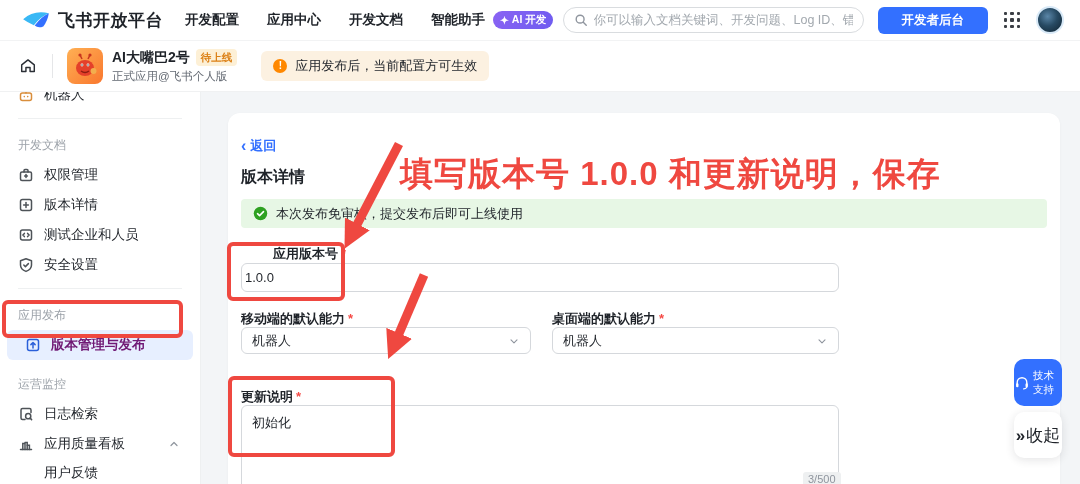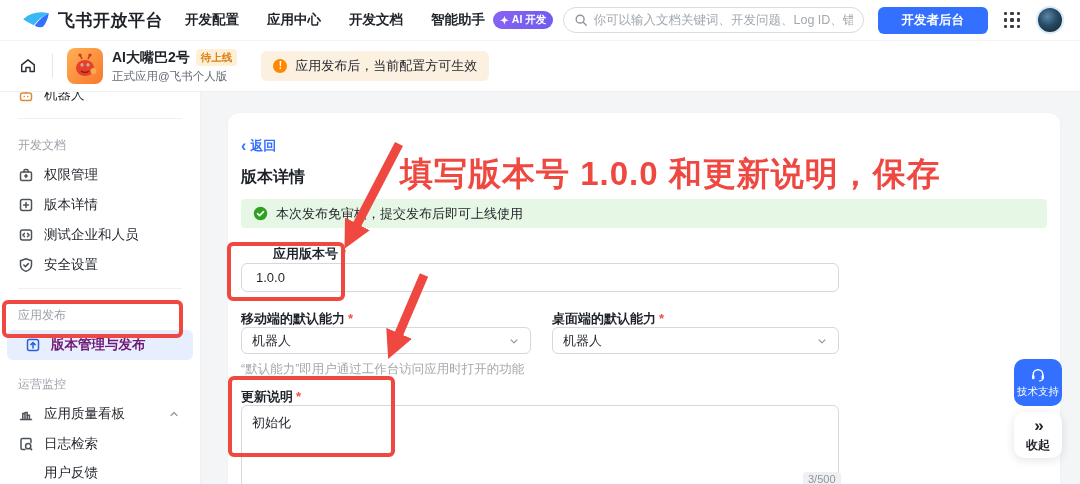--- a/index.html
+++ b/index.html
@@ -66,38 +66,38 @@
   .card { position:absolute; left:27px; top:21px; width:832px; bottom:-40px; background:#fff;
     border-radius:12px; box-shadow:0 1px 3px rgba(31,35,41,.04); }
   .back-link { position:absolute; left:13px; top:24px; color:#3370ff; font-size:13px; font-weight:600;
     display:flex; align-items:center; gap:4px; cursor:pointer; }
   .page-title { position:absolute; left:13px; top:54px; font-size:16px; font-weight:700; }
   .success-banner { position:absolute; left:13px; top:86px; width:806px; height:29px; background:#e7f7e5;
     border-radius:4px; display:flex; align-items:center; gap:8px; padding:0 12px; font-size:13px; }
   .f-label { position:absolute; font-size:13px; font-weight:600; color:#1f2329; }
   .req { color:#f54a45; margin-left:3px; font-weight:700; }
   .text-input { position:absolute; height:29px; border:1px solid #d5d8dc; border-radius:6px;
-    font-size:13px; color:#1f2329; padding:0 14px; outline:none; font-family:"Liberation Sans",sans-serif; background:#fff; }
+    font-size:13px; color:#1f2329; padding:0 3px; outline:none; font-family:"Liberation Sans",sans-serif; background:#fff; }
   .select { position:absolute; height:27px; border:1px solid #d5d8dc; border-radius:6px; background:#fff;
     display:flex; align-items:center; padding:0 10px; font-size:13px; cursor:pointer; }
   .select .chevd { margin-left:auto; }
   .hint { position:absolute; left:13px; top:248px; font-size:12.5px; color:#a3a8ae; }
   .upd-area { position:absolute; left:13px; top:292px; width:598px; height:215px;
     border:1px solid #d5d8dc; border-radius:6px; font-size:13px; padding:8px 10px; resize:none;
     outline:none; font-family:"Liberation Sans",sans-serif; color:#1f2329; }
   .char-counter { position:absolute; left:575px; top:359px; background:#eef0f1; color:#8f959e;
     font-size:11px; padding:1px 5px; border-radius:3px; }
   
-  .float-btn { position:absolute; width:48px; border-radius:10px; display:flex; flex-direction:column;
+  .float-btn { position:absolute; width:48px; border-radius:10px; display:flex; flex-direction:row;
     align-items:center; justify-content:center; gap:3px; cursor:pointer; z-index:25; }
   .float-support { left:1014px; top:359px; height:47px; background:#3370ff; color:#fff; }
   .float-support .flabel { font-size:10.5px; }
   .float-collapse { left:1014px; top:412px; height:46px; background:#fff; color:#1f2329;
     box-shadow:0 2px 10px rgba(31,35,41,.12); }
-  .float-collapse .flabel { font-size:12px;font-weight:bold; }
+  .float-collapse .flabel { font-size:17px; }
   .collapse-glyph { font-size:17px; font-weight:700; line-height:1; letter-spacing:-2px; }
   
   .redbox { position:absolute; border:4px solid #ef4840; border-radius:6px; z-index:30; pointer-events:none; }
   .boxA { left:2px;  top:300px; width:181px; height:38px; }
   .boxB { left:227px; top:242px; width:118px; height:59px; }
   .boxC { left:228px; top:376px; width:167px; height:81px; }
   .annotation { position:absolute; left:400px; top:152px; font-size:33px; font-weight:800;
     color:#ef4840; letter-spacing:1px; white-space:nowrap; z-index:31; pointer-events:none; }
   .arrows { position:absolute; top:0; left:0; width:1080px; height:484px; z-index:30; pointer-events:none; }
 </style>
@@ -254,42 +254,42 @@
         </svg>
       </span>
       <span>版本管理与发布</span>
     </div>
 
     <div class="side-section ops">运营监控</div>
 
     <div class="side-item">
       <span class="sicon">
         <svg width="16" height="16" viewBox="0 0 16 16" fill="none" stroke="#4e5358" stroke-width="1.5" stroke-linecap="round">
+          <path d="M13 6.5 V4 a1.5 1.5 0 0 0 -1.5 -1.5 h-7 A1.5 1.5 0 0 0 3 4 v8 a1.5 1.5 0 0 0 1.5 1.5 H7"></path>
+          <circle cx="10.2" cy="10.2" r="2.6"></circle>
+            <line x1="12.1" y1="12.1" x2="13.6" y2="13.6"></line>
+        </svg>
+      </span>
+      <span>日志检索</span>
+    </div>
+    <div class="side-item">
+      <span class="sicon">
+        <svg width="16" height="16" viewBox="0 0 16 16" fill="none" stroke="#4e5358" stroke-width="1.5" stroke-linecap="round">
           <path d="M2.5 13.5 h11"></path>
             <path d="M4.8 13.5 V7.5 h2.2 V13.5"></path>
             <path d="M7 6.5 h2.2 V13.5"></path>
             <path d="M9.2 9.2 h2.2 V13.5"></path>
         </svg>
       </span>
       <span>应用质量看板</span>
       <span class="sicon chev">
         <svg width="12" height="12" viewBox="0 0 16 16" fill="none" stroke="#8f959e" stroke-width="1.6" stroke-linecap="round" stroke-linejoin="round">
           <path d="M4 10 L8 6 L12 10"></path>
         </svg>
       </span>
-    </div>
-    <div class="side-item">
-      <span class="sicon">
-        <svg width="16" height="16" viewBox="0 0 16 16" fill="none" stroke="#4e5358" stroke-width="1.5" stroke-linecap="round">
-          <path d="M13 6.5 V4 a1.5 1.5 0 0 0 -1.5 -1.5 h-7 A1.5 1.5 0 0 0 3 4 v8 a1.5 1.5 0 0 0 1.5 1.5 H7"></path>
-          <circle cx="10.2" cy="10.2" r="2.6"></circle>
-            <line x1="12.1" y1="12.1" x2="13.6" y2="13.6"></line>
-        </svg>
-      </span>
-      <span>日志检索</span>
     </div>
     <div class="side-item sub">
       <span>用户反馈</span>
     </div>
 
   </aside>
 
   <div class="main">
     <div class="card">
 
@@ -332,21 +332,20 @@
       </div>
       <div class="select" style="left:324px; top:214px; width:287px;">
         <span>机器人</span>
         <span class="chevd" style="display:flex;">
           <svg width="12" height="12" viewBox="0 0 16 16" fill="none" stroke="#8f959e" stroke-width="1.5" stroke-linecap="round" stroke-linejoin="round">
               <path d="M4 6.5 L8 10.5 L12 6.5"></path>
             </svg>
         </span>
       </div>
 
-      <div class="hint">“默认能力”即用户通过工作台访问应用时打开的功能</div>
 
       <div class="f-label" style="left:13px; top:275px;">
         <span>更新说明</span><span class="req">*</span>
       </div>
       <textarea class="upd-area" style="">初始化</textarea>
       <span class="char-counter">3/500</span>
     </div>
   </div>
 
   <div class="float-btn float-support">

